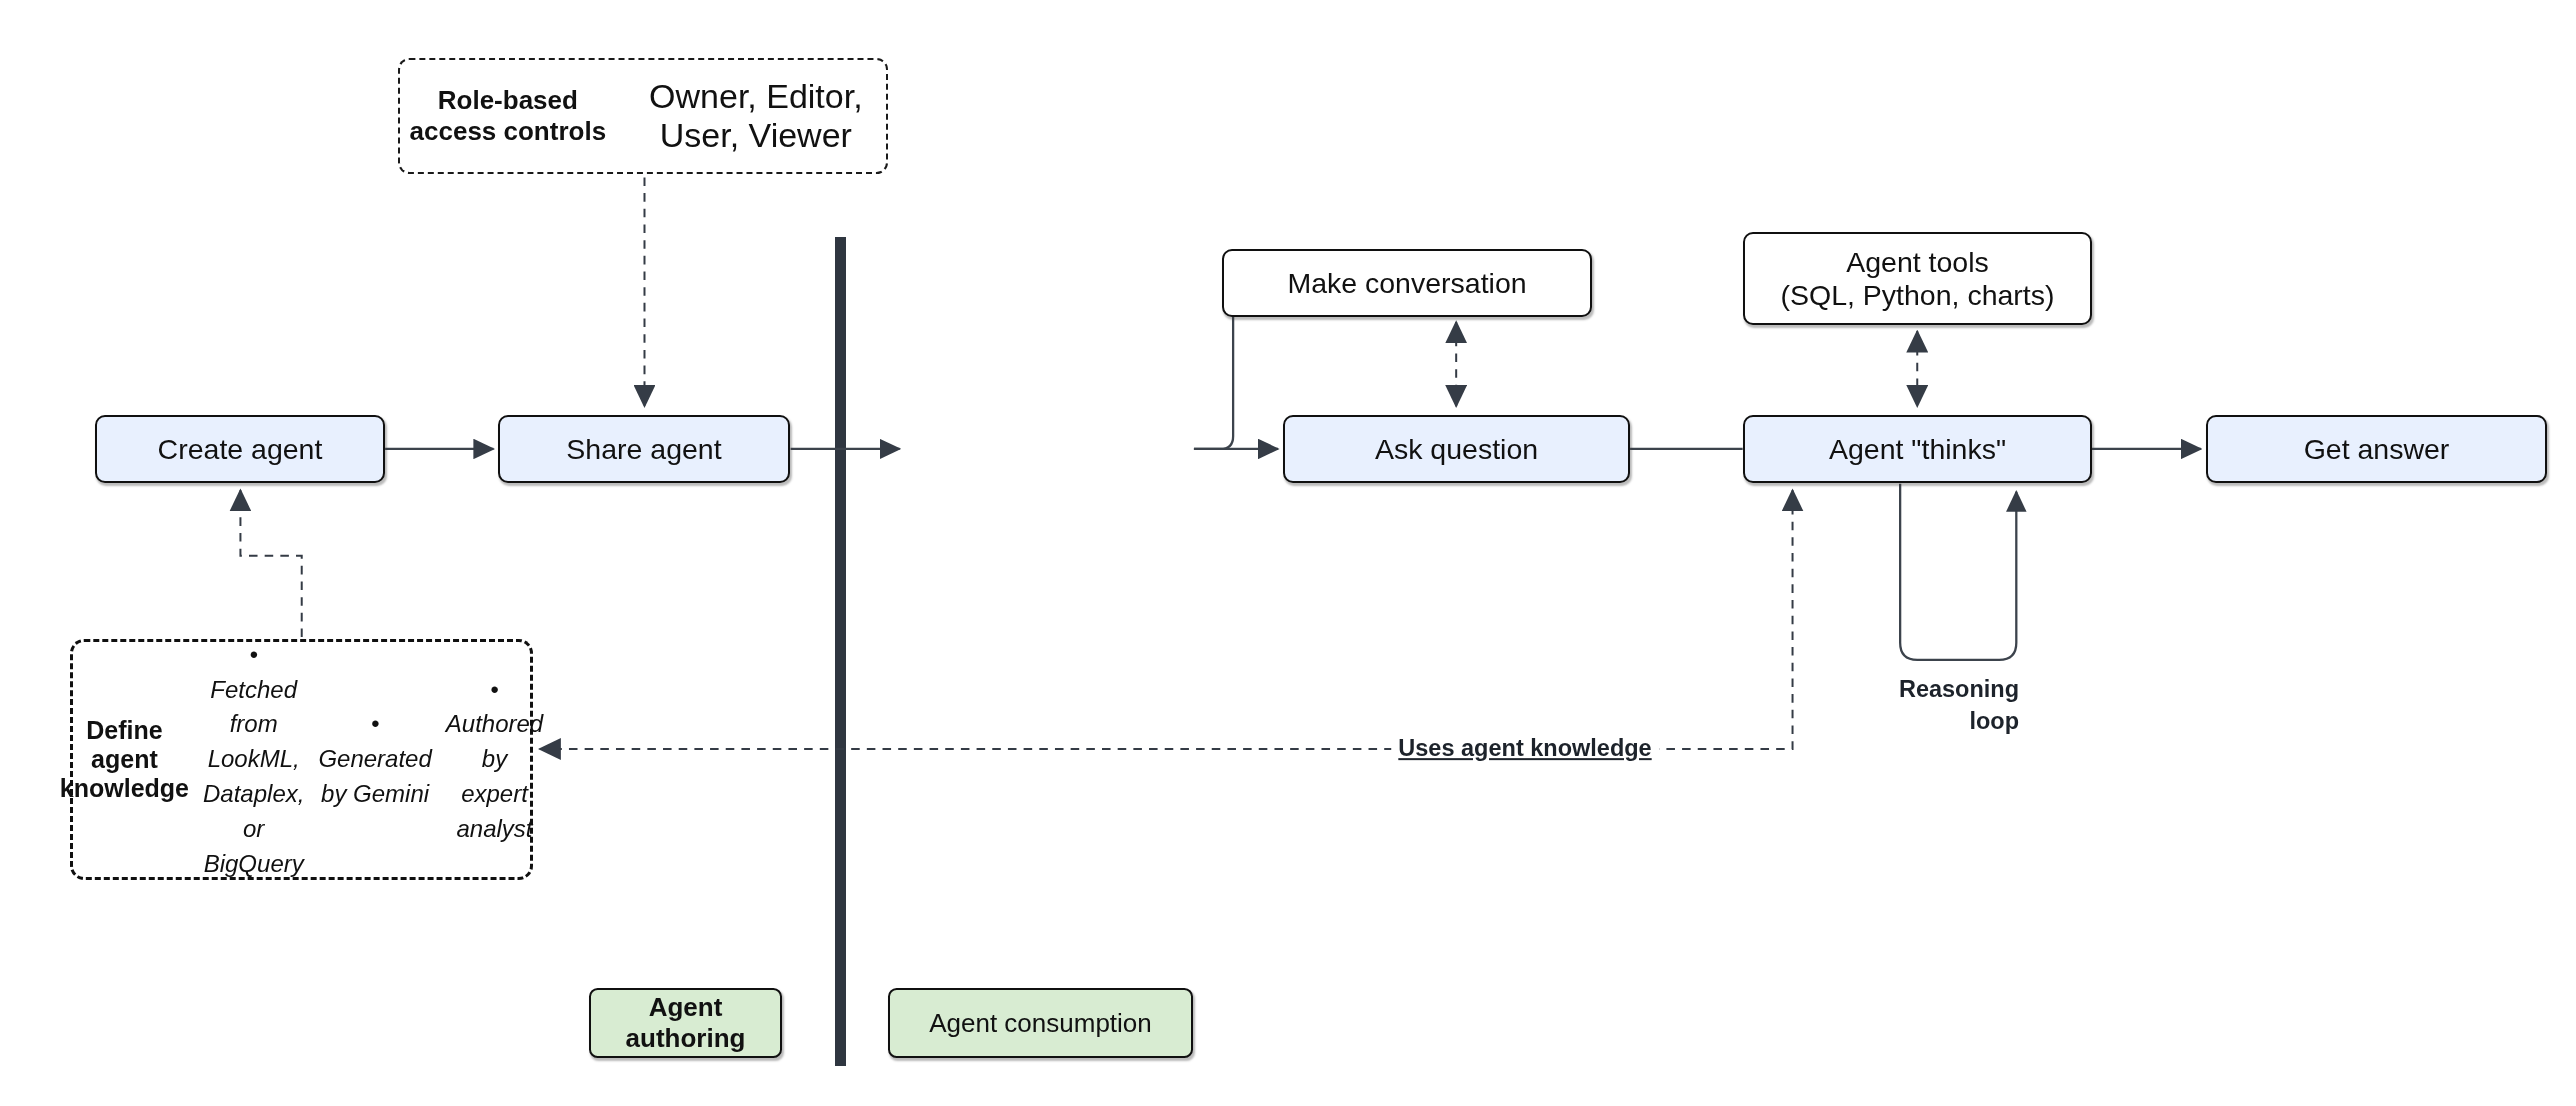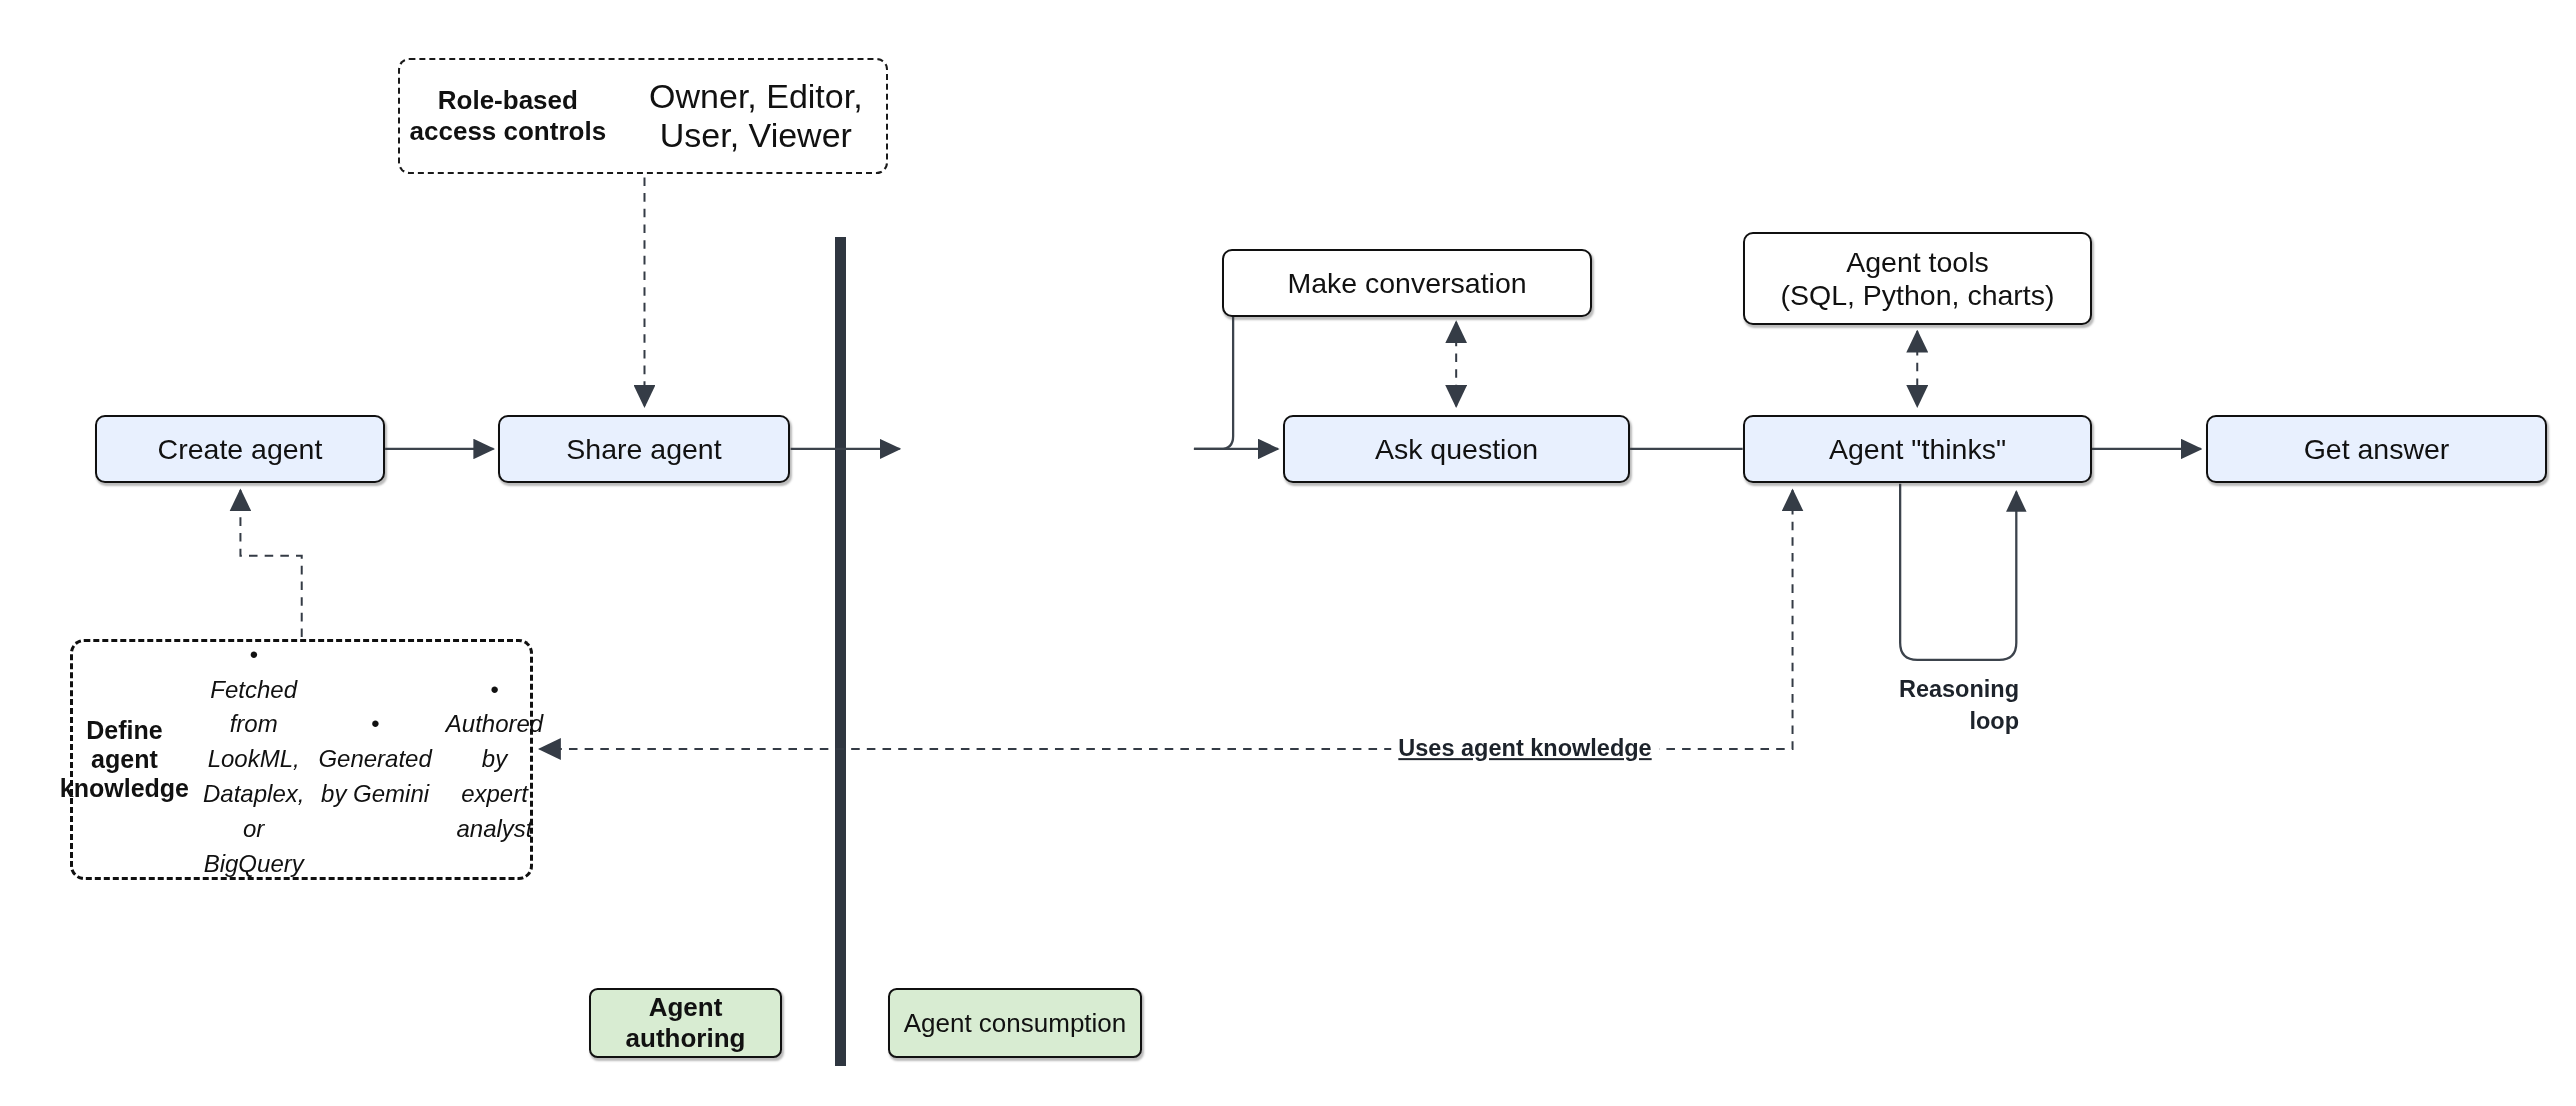--- a/index.html
+++ b/index.html
@@ -183,18 +183,18 @@
 
   <div class="float-label" style="left:1959px; top:706px;">Reasoning
 loop</div>
 
   <div class="float-label on-line" style="left:1525px; top:749px;text-decoration:underline;">Uses agent knowledge</div>
 
   <div class="lane" style="left:589px; top:988px; width:193px; height:70px;font-weight:bold;">
     <span>Agent authoring</span>
   </div>
 
-  <div class="lane" style="left:888px; top:988px; width:254px; height:70px;">
+  <div class="lane" style="left:888px; top:988px; width:305px; height:70px;">
     <span>Agent consumption</span>
   </div>
 
 </div>
 
 
 </body></html>

